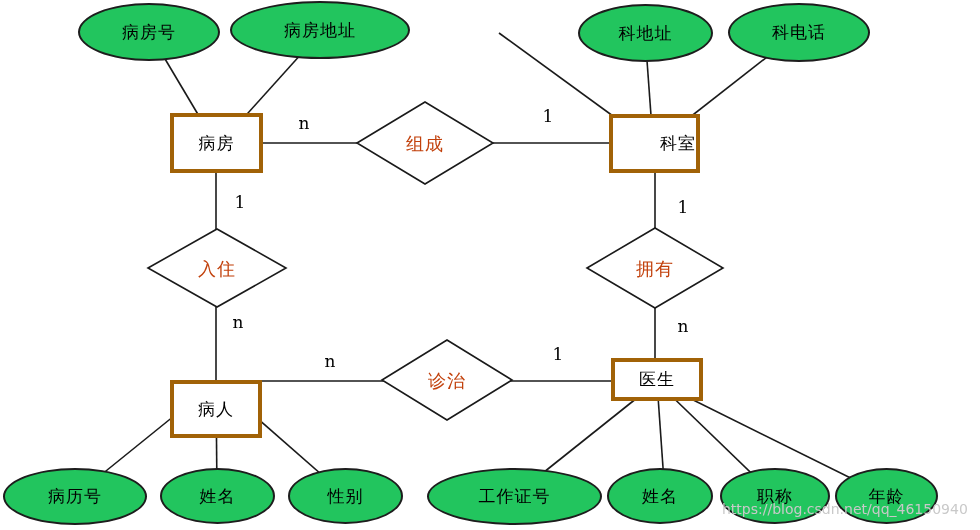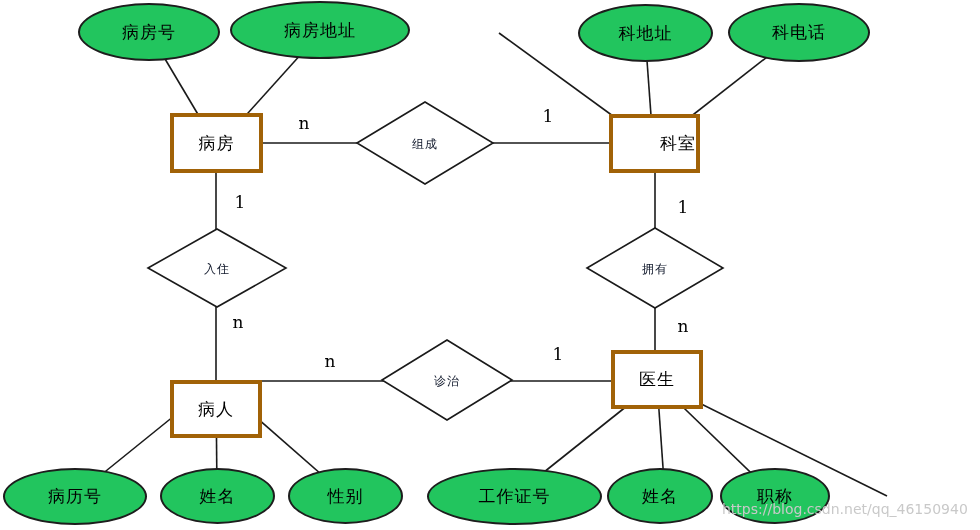--- a/index.html
+++ b/index.html
@@ -39,22 +39,22 @@
     align-items: center;
     justify-content: center;
     font-size: 17px;
     color: #000000;
     z-index: 2;
     letter-spacing: 1px;
   }
   .diamond-label {
     position: absolute;
     z-index: 3;
-    font-size: 12px;
-    color: #0f172a;
+    font-size: 18px;
+    color: #c2410c;
     transform: translate(-50%, -50%);
     white-space: nowrap;
     letter-spacing: 1px;
   }
   .cardinality {
     position: absolute;
     z-index: 3;
     font-size: 17px;
     color: #000000;
     transform: translate(-50%, -50%);
@@ -109,21 +109,21 @@
 
   <div class="entity" style="left:170px; top:113px; width:93px; height:60px;">
     <span>病房</span>
   </div>
   <div class="entity" style="left:609px; top:114px; width:91px; height:59px;justify-content:flex-end;">
     <span>科室</span>
   </div>
   <div class="entity" style="left:170px; top:353px; width:92px; height:58px;margin-top:27px;">
     <span>病人</span>
   </div>
-  <div class="entity" style="left:611px; top:350px; width:92px; height:59px;">
+  <div class="entity" style="left:611px; top:358px; width:92px; height:43px;">
     <span>医生</span>
   </div>
 
   <div class="ellipse" style="left:78px; top:3px; width:142px; height:58px;">
     <span>病房号</span>
   </div>
   <div class="ellipse" style="left:230px; top:1px; width:180px; height:58px;">
     <span>病房地址</span>
   </div>
   <div class="ellipse" style="left:578px; top:4px; width:135px; height:58px;">
@@ -144,20 +144,23 @@
   </div>
   <div class="ellipse" style="left:427px; top:468px; width:175px; height:57px;">
     <span>工作证号</span>
   </div>
   <div class="ellipse" style="left:607px; top:468px; width:106px; height:56px;">
     <span>姓名</span>
   </div>
   <div class="ellipse" style="left:720px; top:468px; width:110px; height:56px;">
     <span>职称</span>
   </div>
+  <div class="ellipse" style="left:835px; top:468px; width:103px; height:56px;">
+    <span>年龄</span>
+  </div>
 
   <div class="diamond-label" style="left:425px; top:144px;">组成</div>
   <div class="diamond-label" style="left:217px; top:269px;">入住</div>
   <div class="diamond-label" style="left:655px; top:269px;">拥有</div>
   <div class="diamond-label" style="left:447px; top:381px;">诊治</div>
 
   <div class="cardinality" style="left:304px; top:123px;">n</div>
   <div class="cardinality" style="left:548px; top:116px;">1</div>
   <div class="cardinality" style="left:240px; top:202px;">1</div>
   <div class="cardinality" style="left:238px; top:322px;">n</div>

